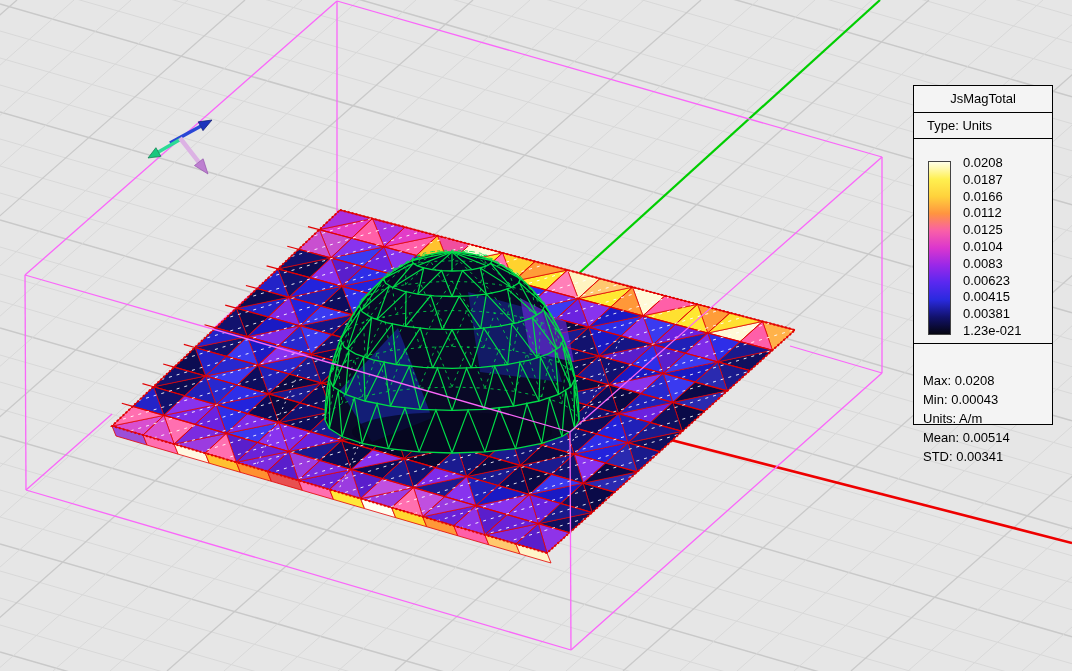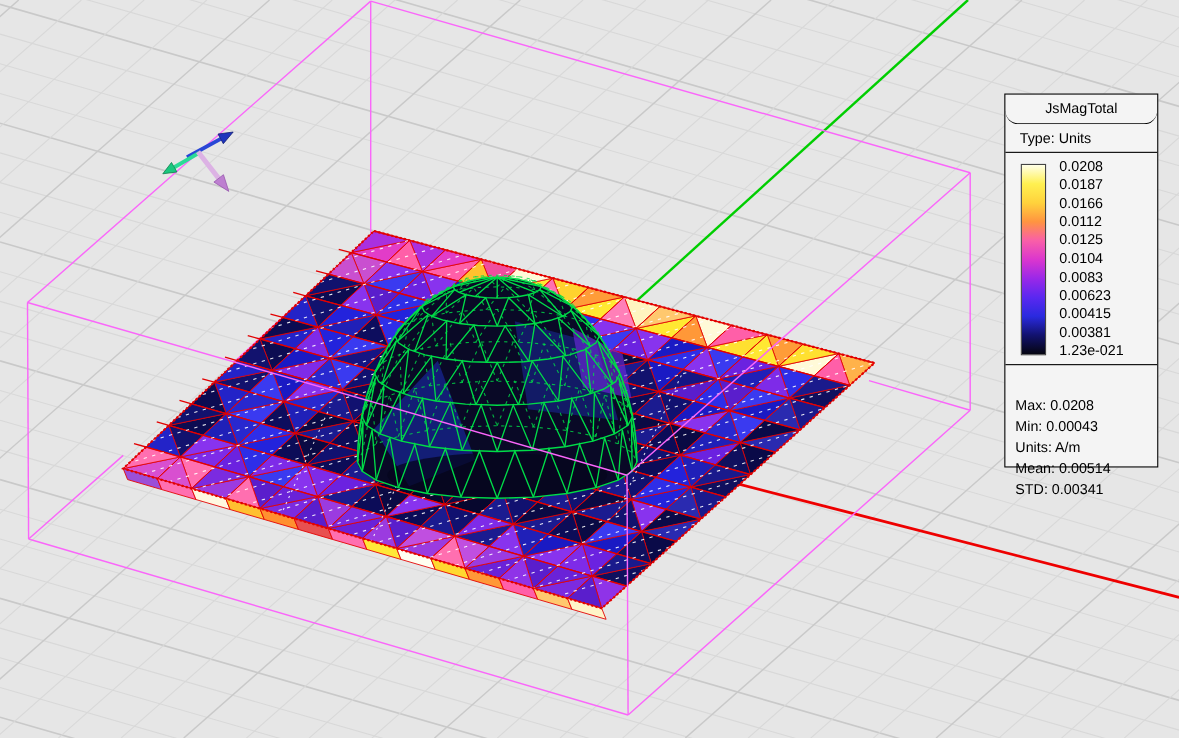--- a/index.html
+++ b/index.html
@@ -7,23 +7,23 @@
     width:1072px;height:671px;position:relative;overflow:hidden;
     background:#E6E6E6;
     font-family:"Liberation Sans",sans-serif;
   }
   #scene{position:absolute;left:0;top:0;}
   .legend{
     position:absolute;left:913px;top:85px;width:140px;height:340px;
     background:#F4F4F4;border:1px solid #000;box-sizing:border-box;
     font-size:13px;color:#000;z-index:5;
   }
-  .lg-title{height:26px;line-height:25px;text-align:center;border-bottom:1px solid #000;border-radius:12px;}
+  .lg-title{height:26px;line-height:25px;text-align:center;border-bottom:1px solid #000;}
   .lg-type{height:26px;line-height:25px;padding-left:13px;border-bottom:1px solid #000;box-sizing:border-box;}
-  .lg-scale{height:193px;border-bottom:1px solid #000;position:relative;box-sizing:border-box;}
+  .lg-scale{height:193px;border-bottom:1px solid #000;position:relative;box-sizing:border-box;margin-top:12px;}
   .lg-bar{position:absolute;left:14px;top:10px;width:21px;height:172px;border:1px solid #444;}
   .lg-vals{position:absolute;left:49px;top:4px;height:184px;display:flex;flex-direction:column;justify-content:space-between;}
   .lg-vals div{height:16px;line-height:16px;white-space:nowrap;}
   .lg-stats{padding:5px 0 0 9px;line-height:19px;margin-top:22px;}
 </style>
 </head>
 <body>
 
 <svg id="scene" width="1072" height="671" viewBox="0 0 1072 671">
   <defs>

